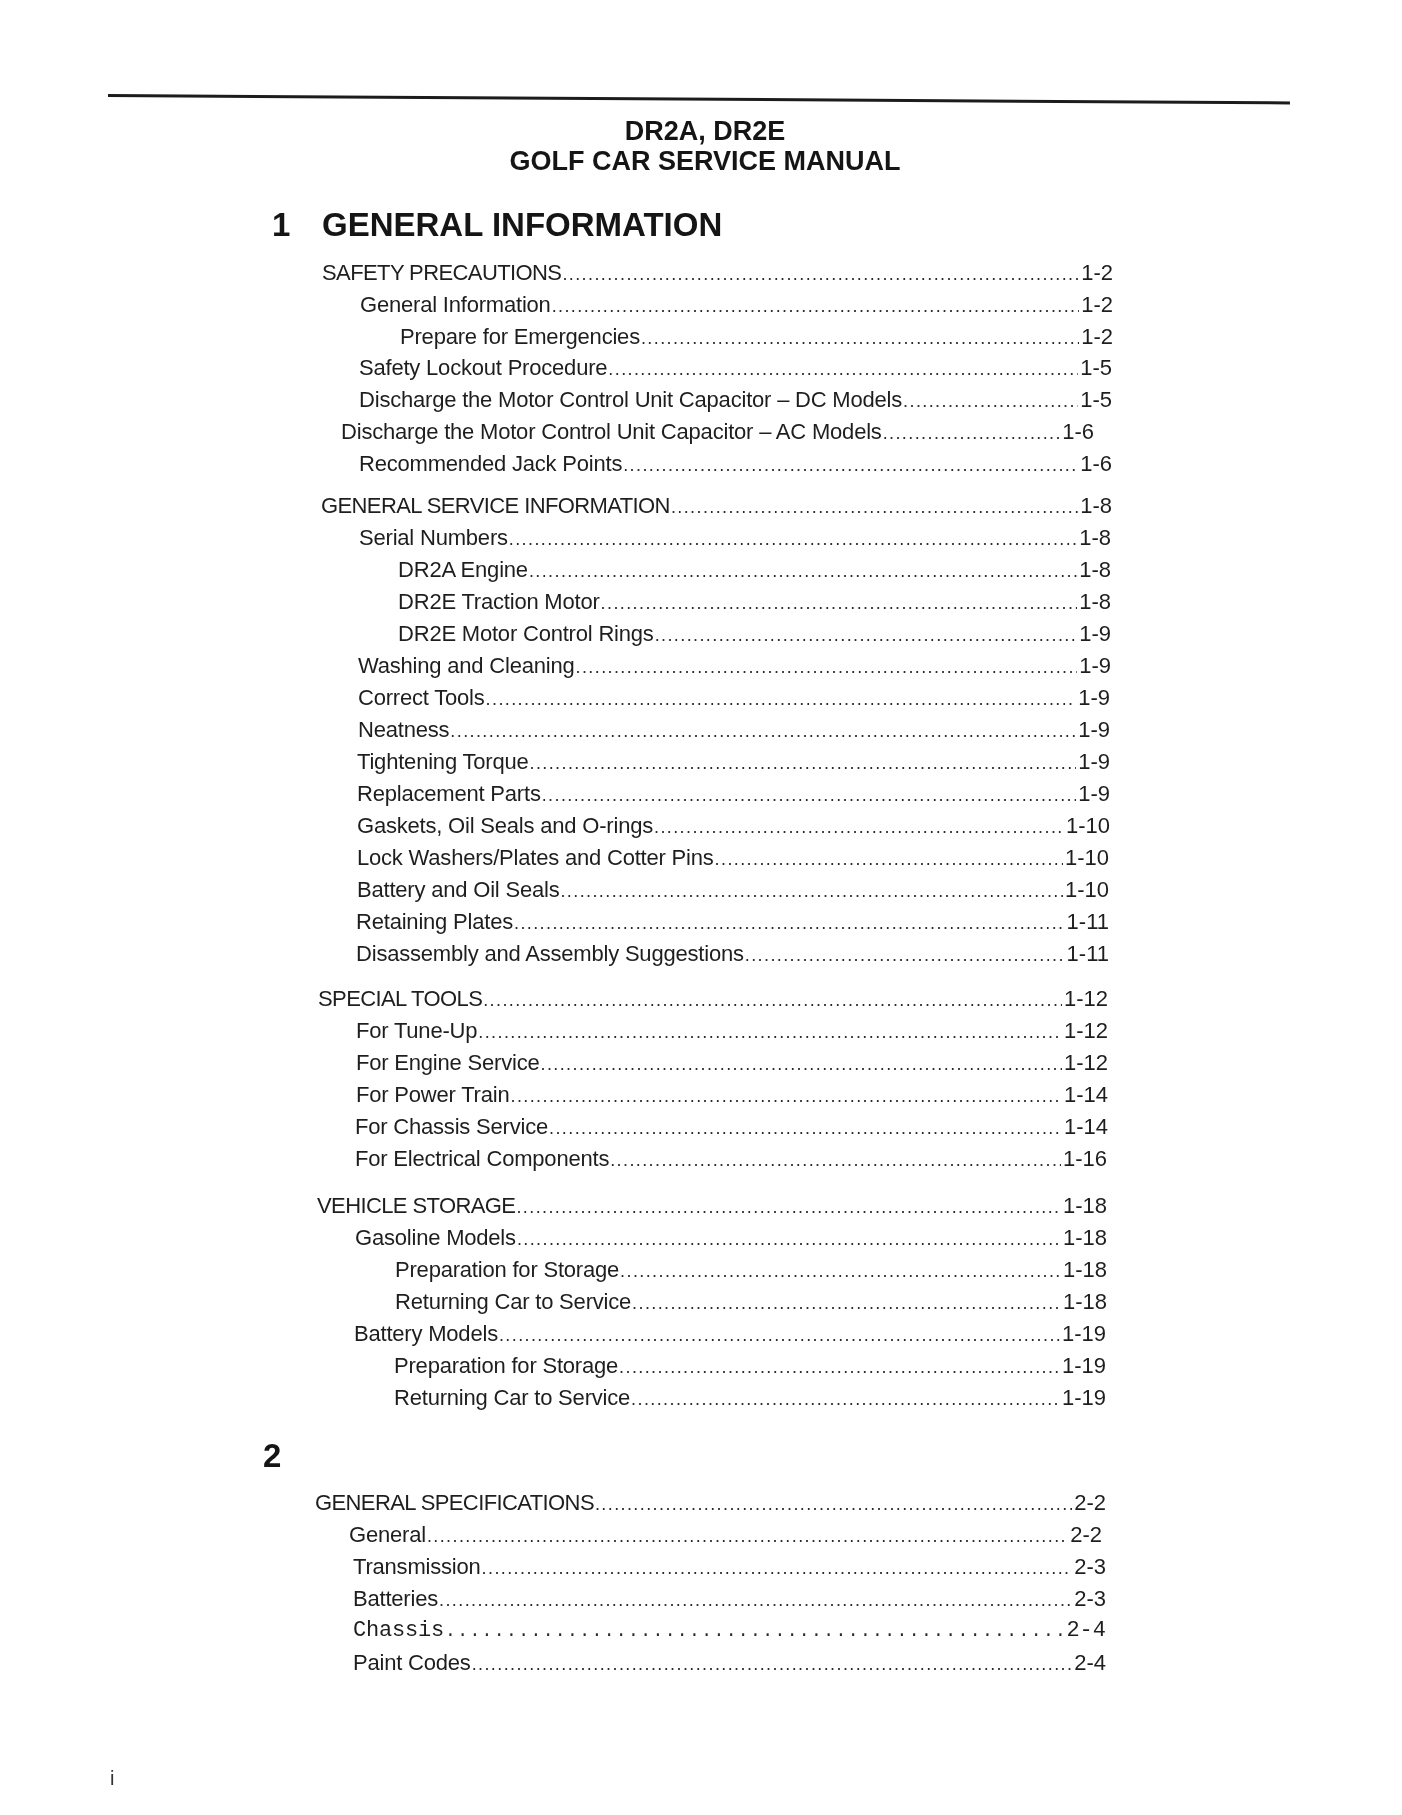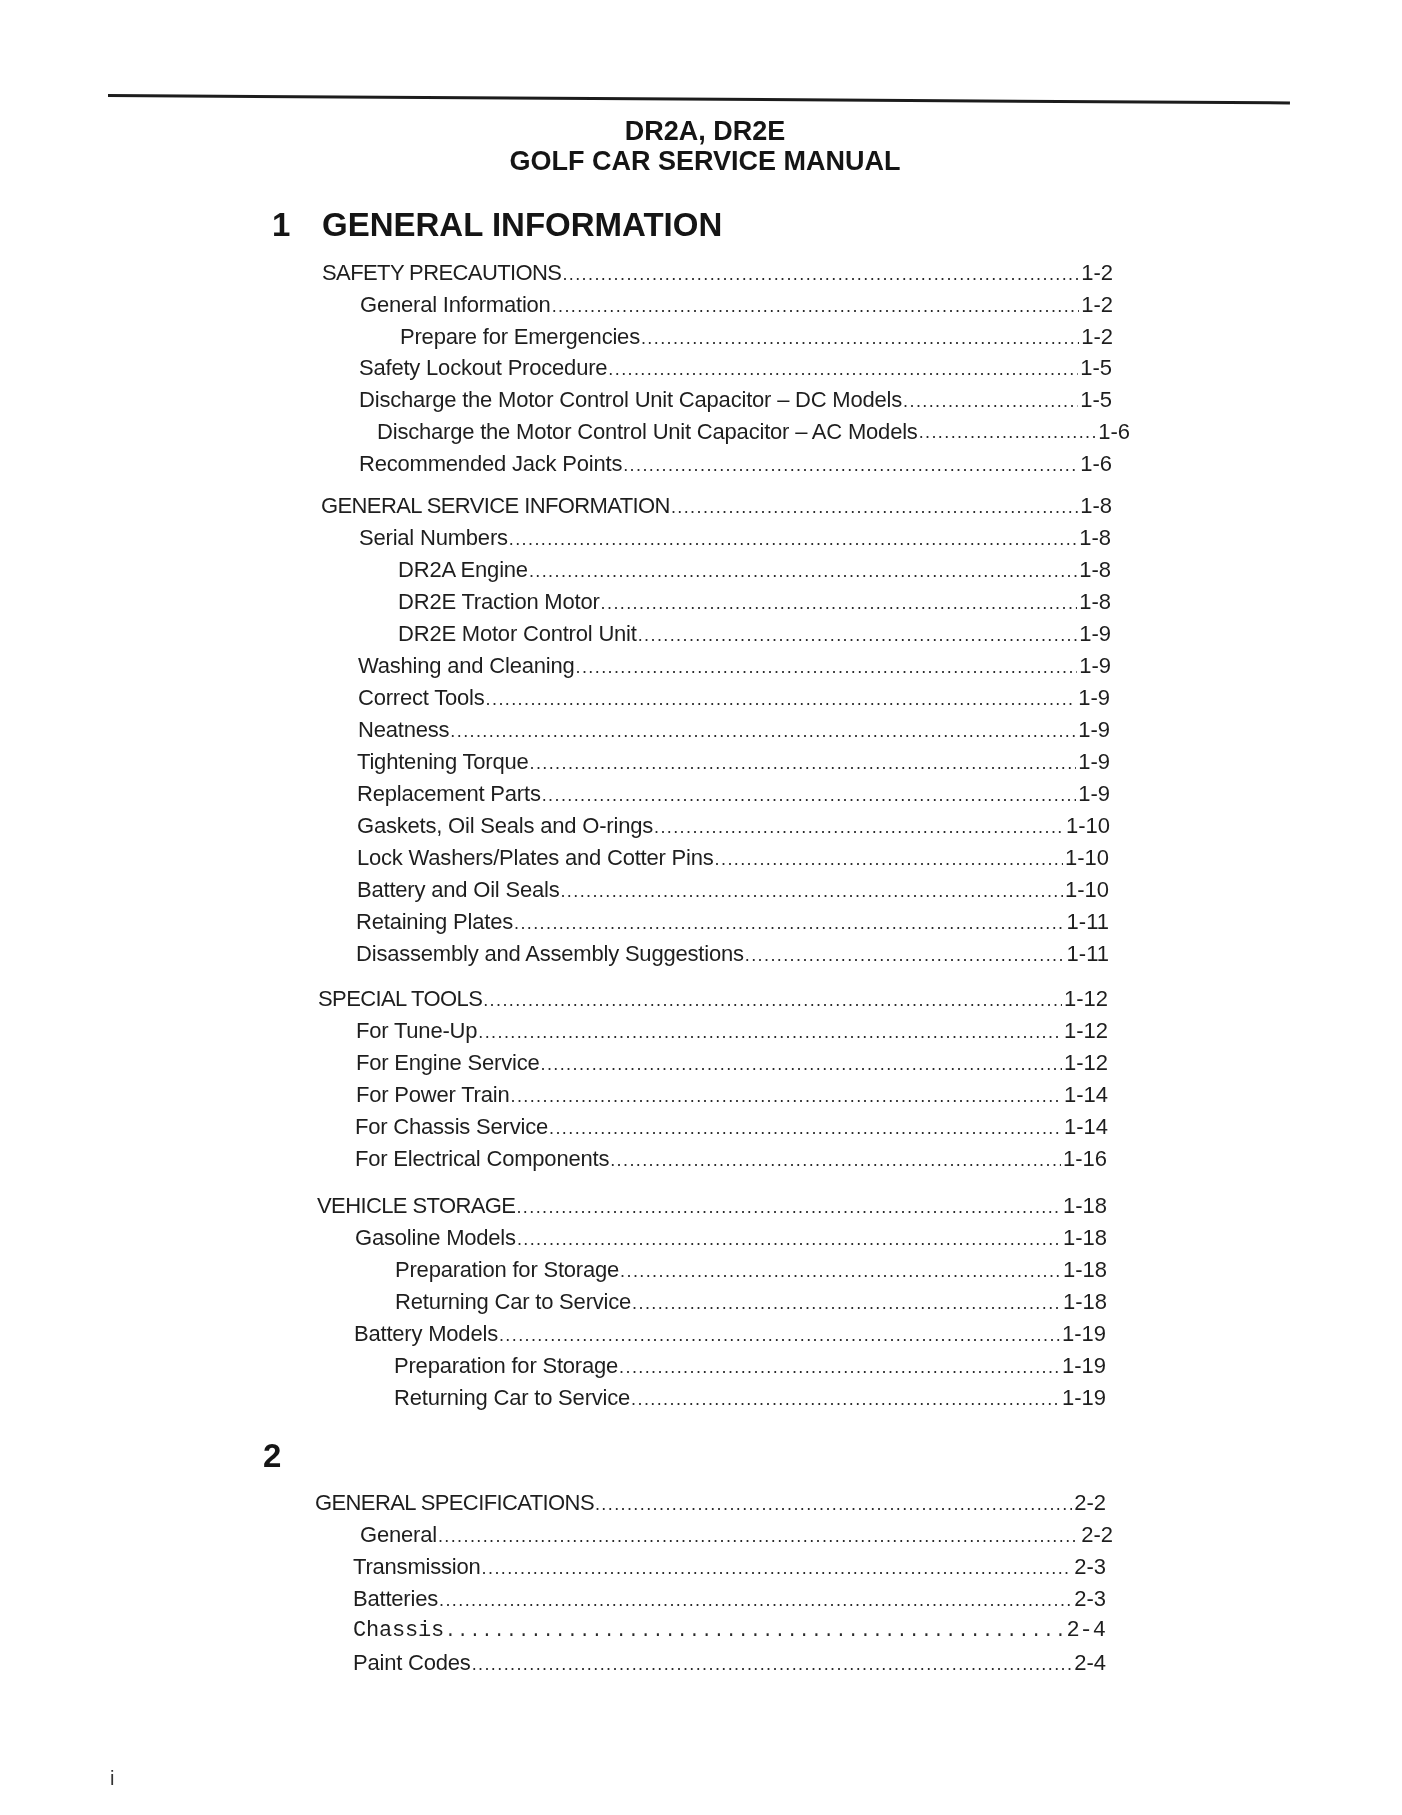--- a/index.html
+++ b/index.html
@@ -56,21 +56,21 @@
     <div class="row" style="left: 359px; width: 753px; top: 354px;">
       <span class="label">Safety Lockout Procedure</span>
       <span class="leader"></span>
       <span class="page">1-5</span>
     </div>
     <div class="row" style="left: 359px; width: 753px; top: 386px;">
       <span class="label">Discharge the Motor Control Unit Capacitor – DC Models</span>
       <span class="leader"></span>
       <span class="page">1-5</span>
     </div>
-    <div class="row" style="left: 377px; width: 753px; top: 418px; align-items: center;">
+    <div class="row" style="left: 341px; width: 753px; top: 418px;">
       <span class="label">Discharge the Motor Control Unit Capacitor – AC Models</span>
       <span class="leader"></span>
       <span class="page">1-6</span>
     </div>
     <div class="row" style="left: 359px; width: 753px; top: 450px;">
       <span class="label">Recommended Jack Points</span>
       <span class="leader"></span>
       <span class="page">1-6</span>
     </div>
     <div class="row upper" style="left: 321px; width: 791px; top: 492px;">
@@ -87,21 +87,21 @@
       <span class="label">DR2A Engine</span>
       <span class="leader"></span>
       <span class="page">1-8</span>
     </div>
     <div class="row" style="left: 398px; width: 713px; top: 588px; justify-content: flex-end;">
       <span class="label">DR2E Traction Motor</span>
       <span class="leader"></span>
       <span class="page">1-8</span>
     </div>
     <div class="row" style="left: 398px; width: 713px; top: 620px;">
-      <span class="label">DR2E Motor Control Unit</span>
+      <span class="label">DR2E Motor Control Rings</span>
       <span class="leader"></span>
       <span class="page">1-9</span>
     </div>
     <div class="row" style="left: 358px; width: 753px; top: 652px;">
       <span class="label">Washing and Cleaning</span>
       <span class="leader"></span>
       <span class="page">1-9</span>
     </div>
     <div class="row" style="left: 358px; width: 752px; top: 684px;">
       <span class="label">Correct Tools</span>
@@ -218,21 +218,21 @@
 <div class="chapter" style="left:263px; top:1437px; width:700px; height:38px;">
   <span class="num">2</span>
 </div>
 
 <div id="toc-ch1">
     <div class="row upper" style="left: 315px; width: 791px; top: 1489px;">
       <span class="label">GENERAL SPECIFICATIONS</span>
       <span class="leader"></span>
       <span class="page">2-2</span>
     </div>
-    <div class="row" style="left: 360px; width: 753px; top: 1521px;">
+    <div class="row" style="left: 349px; width: 753px; top: 1521px;">
       <span class="label">General</span>
       <span class="leader"></span>
       <span class="page">2-2</span>
     </div>
     <div class="row" style="left: 353px; width: 753px; top: 1553px;">
       <span class="label">Transmission</span>
       <span class="leader"></span>
       <span class="page">2-3</span>
     </div>
     <div class="row" style="left: 353px; width: 753px; top: 1585px;">

